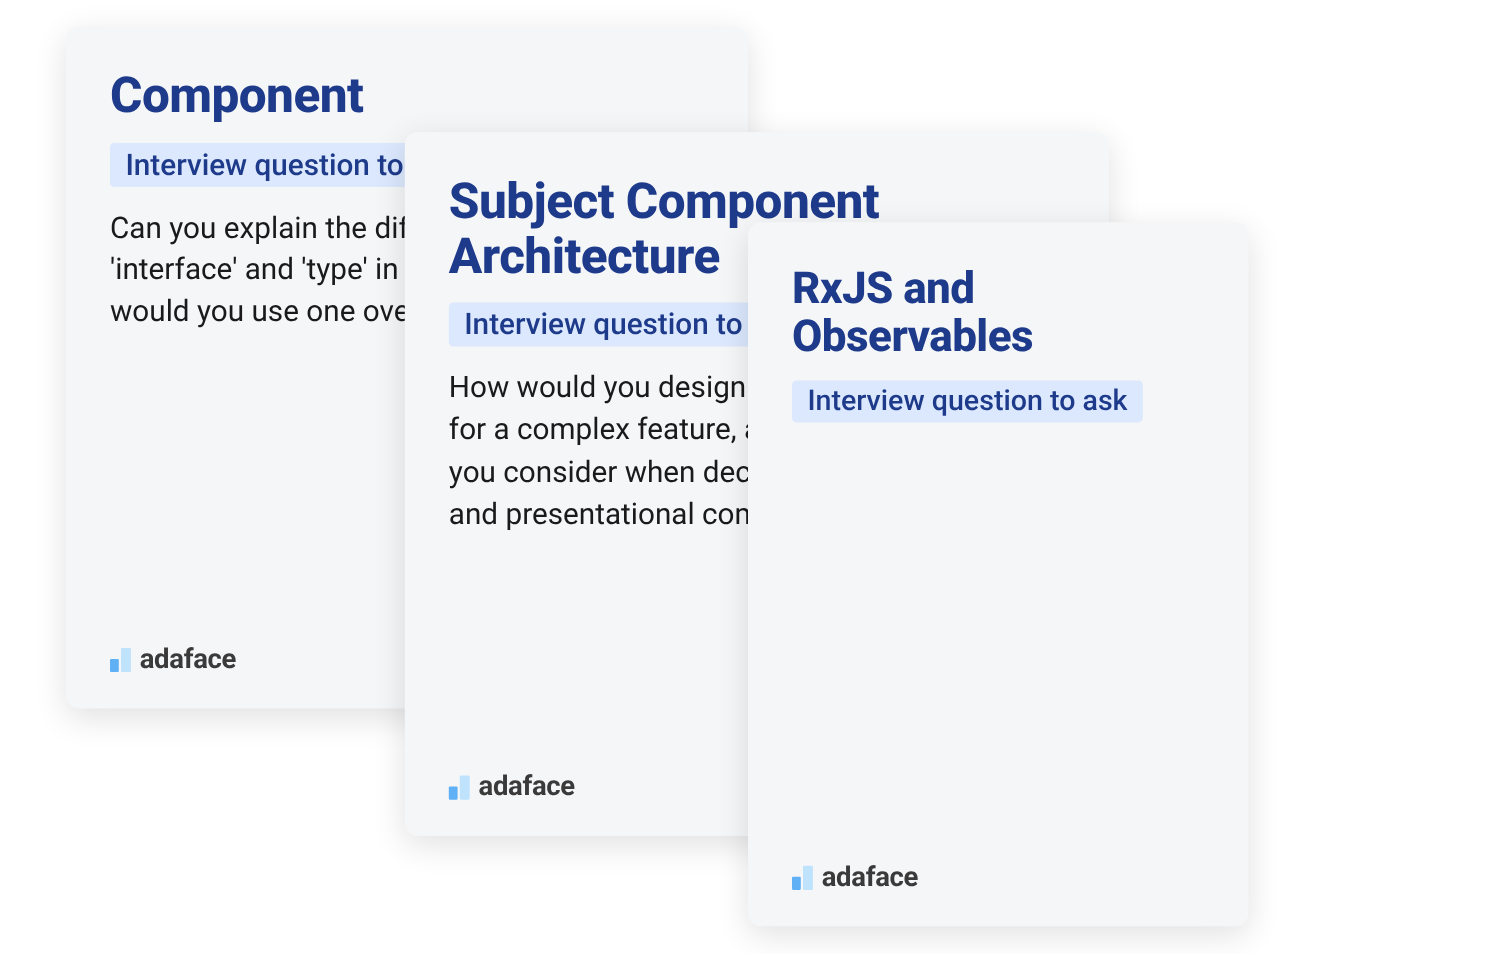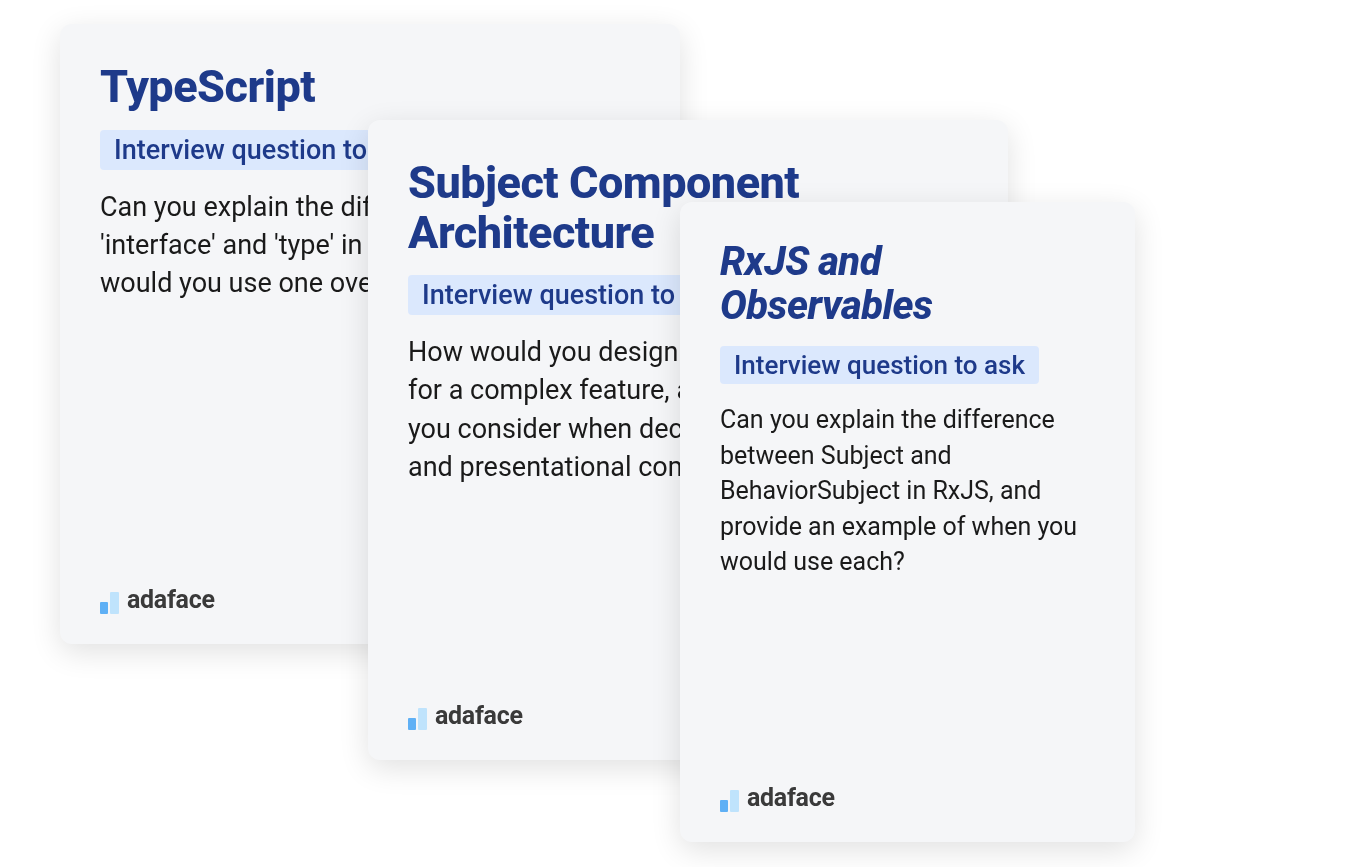--- a/index.html
+++ b/index.html
@@ -45,21 +45,20 @@
     .card-title {
       font-size: 45px;
       font-weight: 800;
       color: #1e3a8a;
       line-height: 1.1;
       margin-bottom: 18px;
       letter-spacing: -0.5px;
     }
     .card-3 .card-title {
       font-size: 40px;
-      font-style: italic;
     }
     .badge {
       display: inline-block;
       background: #dbe8fd;
       color: #1e3a8a;
       font-size: 27px;
       font-weight: 500;
       padding: 4px 14px;
       border-radius: 4px;
       margin-bottom: 18px;
@@ -74,21 +73,21 @@
       line-height: 1.42;
     }
     .card-3 .card-body {
       font-size: 25px;
     }
     .logo-row {
       position: absolute;
       bottom: 30px;
       left: 40px;
       display: flex;
-      align-items: flex-end;
+      align-items: center;
       gap: 8px;
     }
     .logo-icon {
       display: flex;
       align-items: flex-end;
       gap: 2px;
     }
     .bar {
       display: inline-block;
       border-radius: 1px;
@@ -107,21 +106,21 @@
       font-size: 25px;
       font-weight: 700;
       color: #3a3a3a;
       letter-spacing: -0.3px;
     }
   </style>
 </head>
 <body>
 
 <div class="card card-1">
-  <h2 class="card-title">TypeScript</h2>
+  <h2 class="card-title">Component</h2>
   <div class="badge">Interview question to ask</div>
   <p class="card-body">Can you explain the difference between 'interface' and 'type' in TypeScript, and when would you use one over the other?</p>
   <div class="logo-row">
     <span class="logo-icon">
       <span class="bar bar-1"></span>
       <span class="bar bar-2"></span>
     </span>
     <span class="logo-text">adaface</span>
   </div>
 </div>
@@ -135,21 +134,20 @@
       <span class="bar bar-1"></span>
       <span class="bar bar-2"></span>
     </span>
     <span class="logo-text">adaface</span>
   </div>
 </div>
 
 <div class="card card-3">
   <h2 class="card-title">RxJS and Observables</h2>
   <div class="badge">Interview question to ask</div>
-  <p class="card-body">Can you explain the difference between Subject and BehaviorSubject in RxJS, and provide an example of when you would use each?</p>
   <div class="logo-row">
     <span class="logo-icon">
       <span class="bar bar-1"></span>
       <span class="bar bar-2"></span>
     </span>
     <span class="logo-text">adaface</span>
   </div>
 </div>
 
 </body></html>

